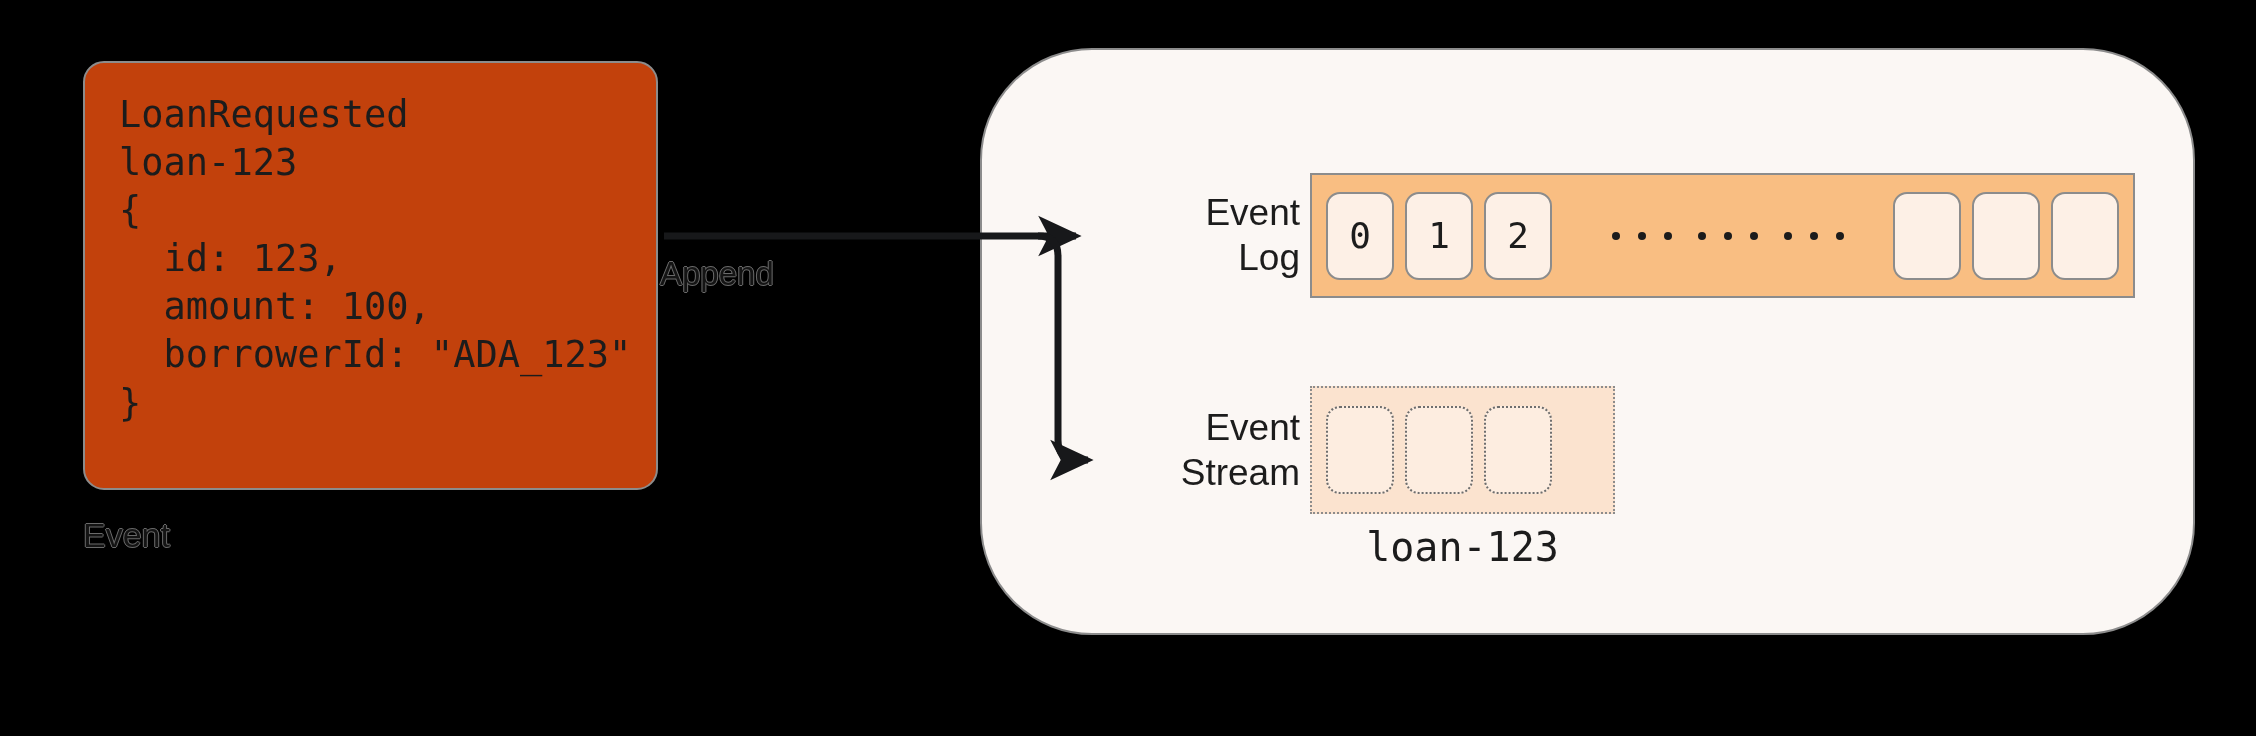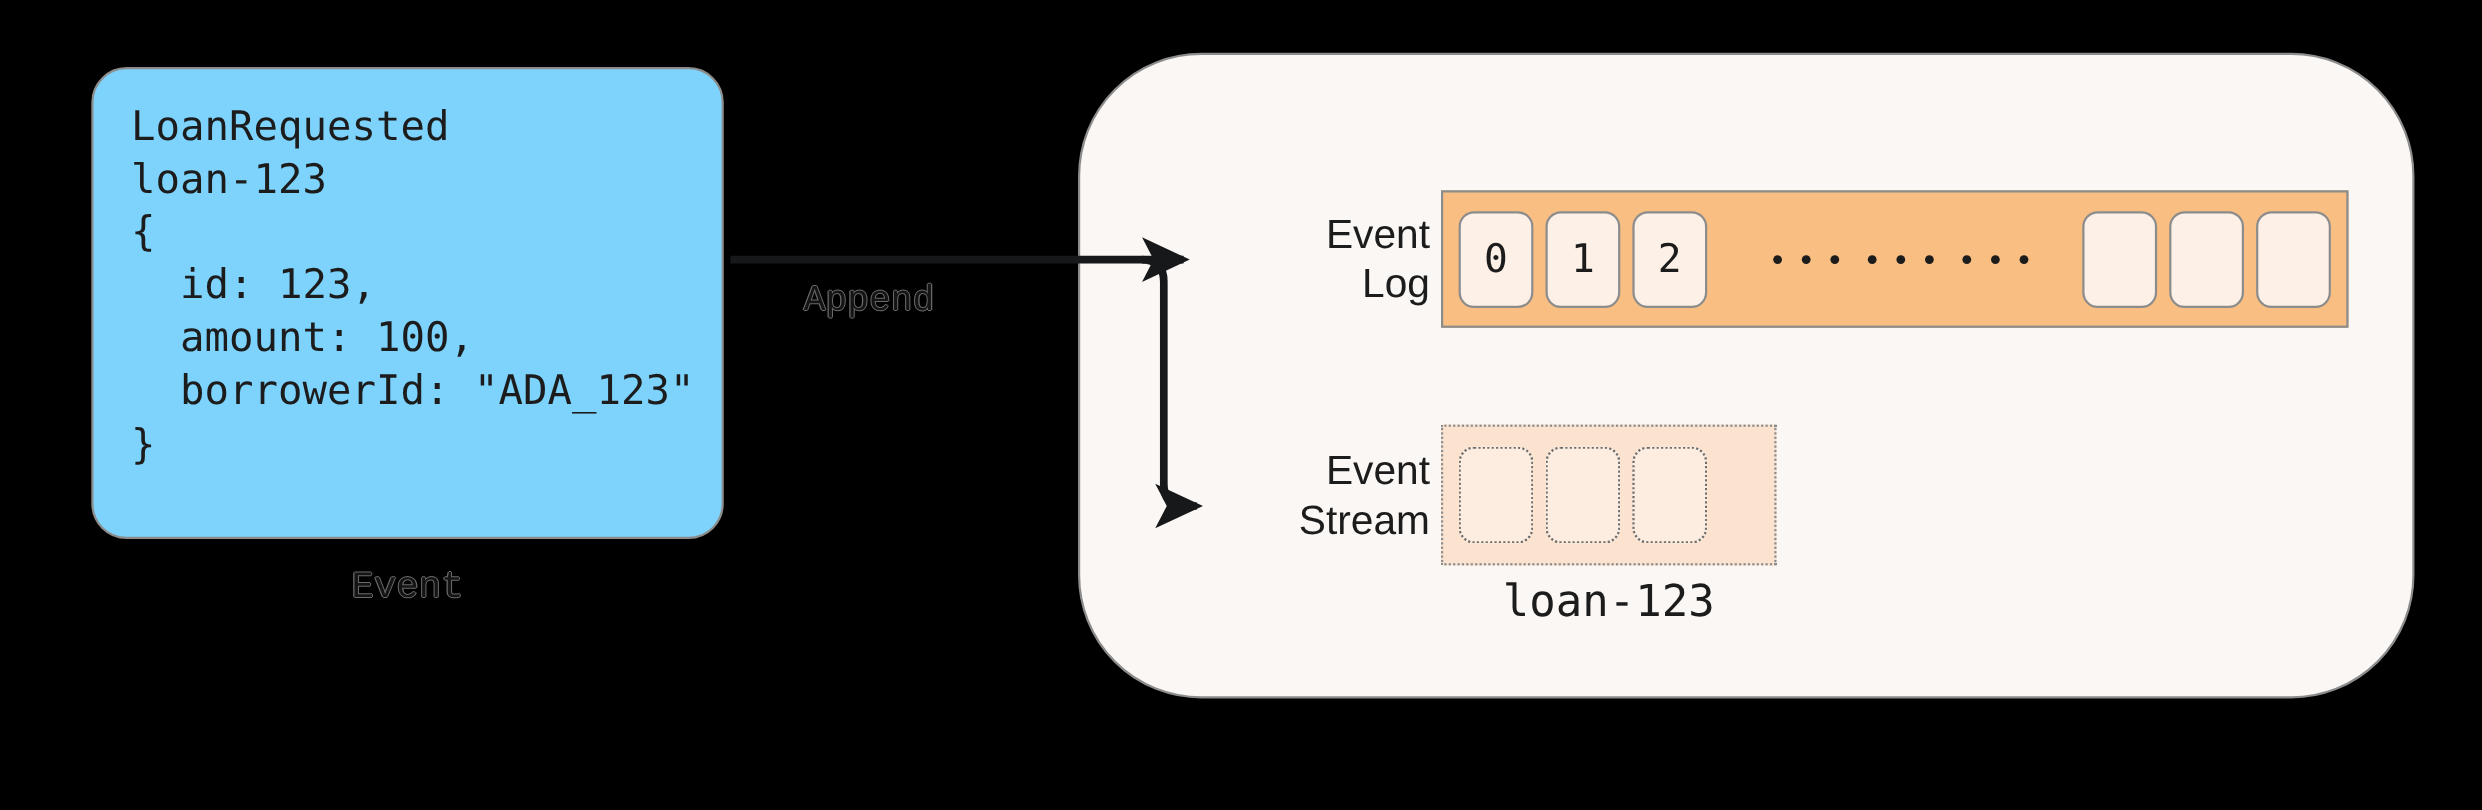--- a/index.html
+++ b/index.html
@@ -16,23 +16,23 @@
     font-family: "Liberation Sans", sans-serif;
   }
 
   
   #event-card {
     position: absolute;
     left: 83px;
     top: 61px;
     width: 575px;
     height: 429px;
-    background: #7dd3fc;
-    border: 2px solid #8C8C8C;
-    border-radius: 32px;
+    background: #c2410c;
+    border: 2px solid #8C8C8C;
+    border-radius: 21px;
     box-sizing: border-box;
   }
   #event-card-code {
     position: absolute;
     left: 34px;
     top: 28px;
     font-family: "DejaVu Sans Mono", "Liberation Mono", monospace;
     font-size: 37px;
     line-height: 1.30;
     color: #1C1C1C;
@@ -157,24 +157,24 @@
     left: 0;
     top: 0;
     width: 2256px;
     height: 736px;
     pointer-events: none;
   }
 
   
   .caption {
     position: absolute;
-    font-family: Liberation Mono, monospace;
+    font-family: Liberation Sans, sans-serif;
     font-size: 34px;
     color: #141414;
-    text-align: center;
+    text-align: left;
     text-shadow:
       -1px 0 #6a6a6a, 1px 0 #6a6a6a,
       0 -1px #6a6a6a, 0 1px #6a6a6a;
     white-space: nowrap;
   }
   #caption-event { left: 83px; top: 516px; width: 575px; }
   #caption-db { left: 980px; top: 655px; width: 1215px; }
   #caption-append {
     left: 660px; top: 255px; width: 260px;
     font-size: 33px;

